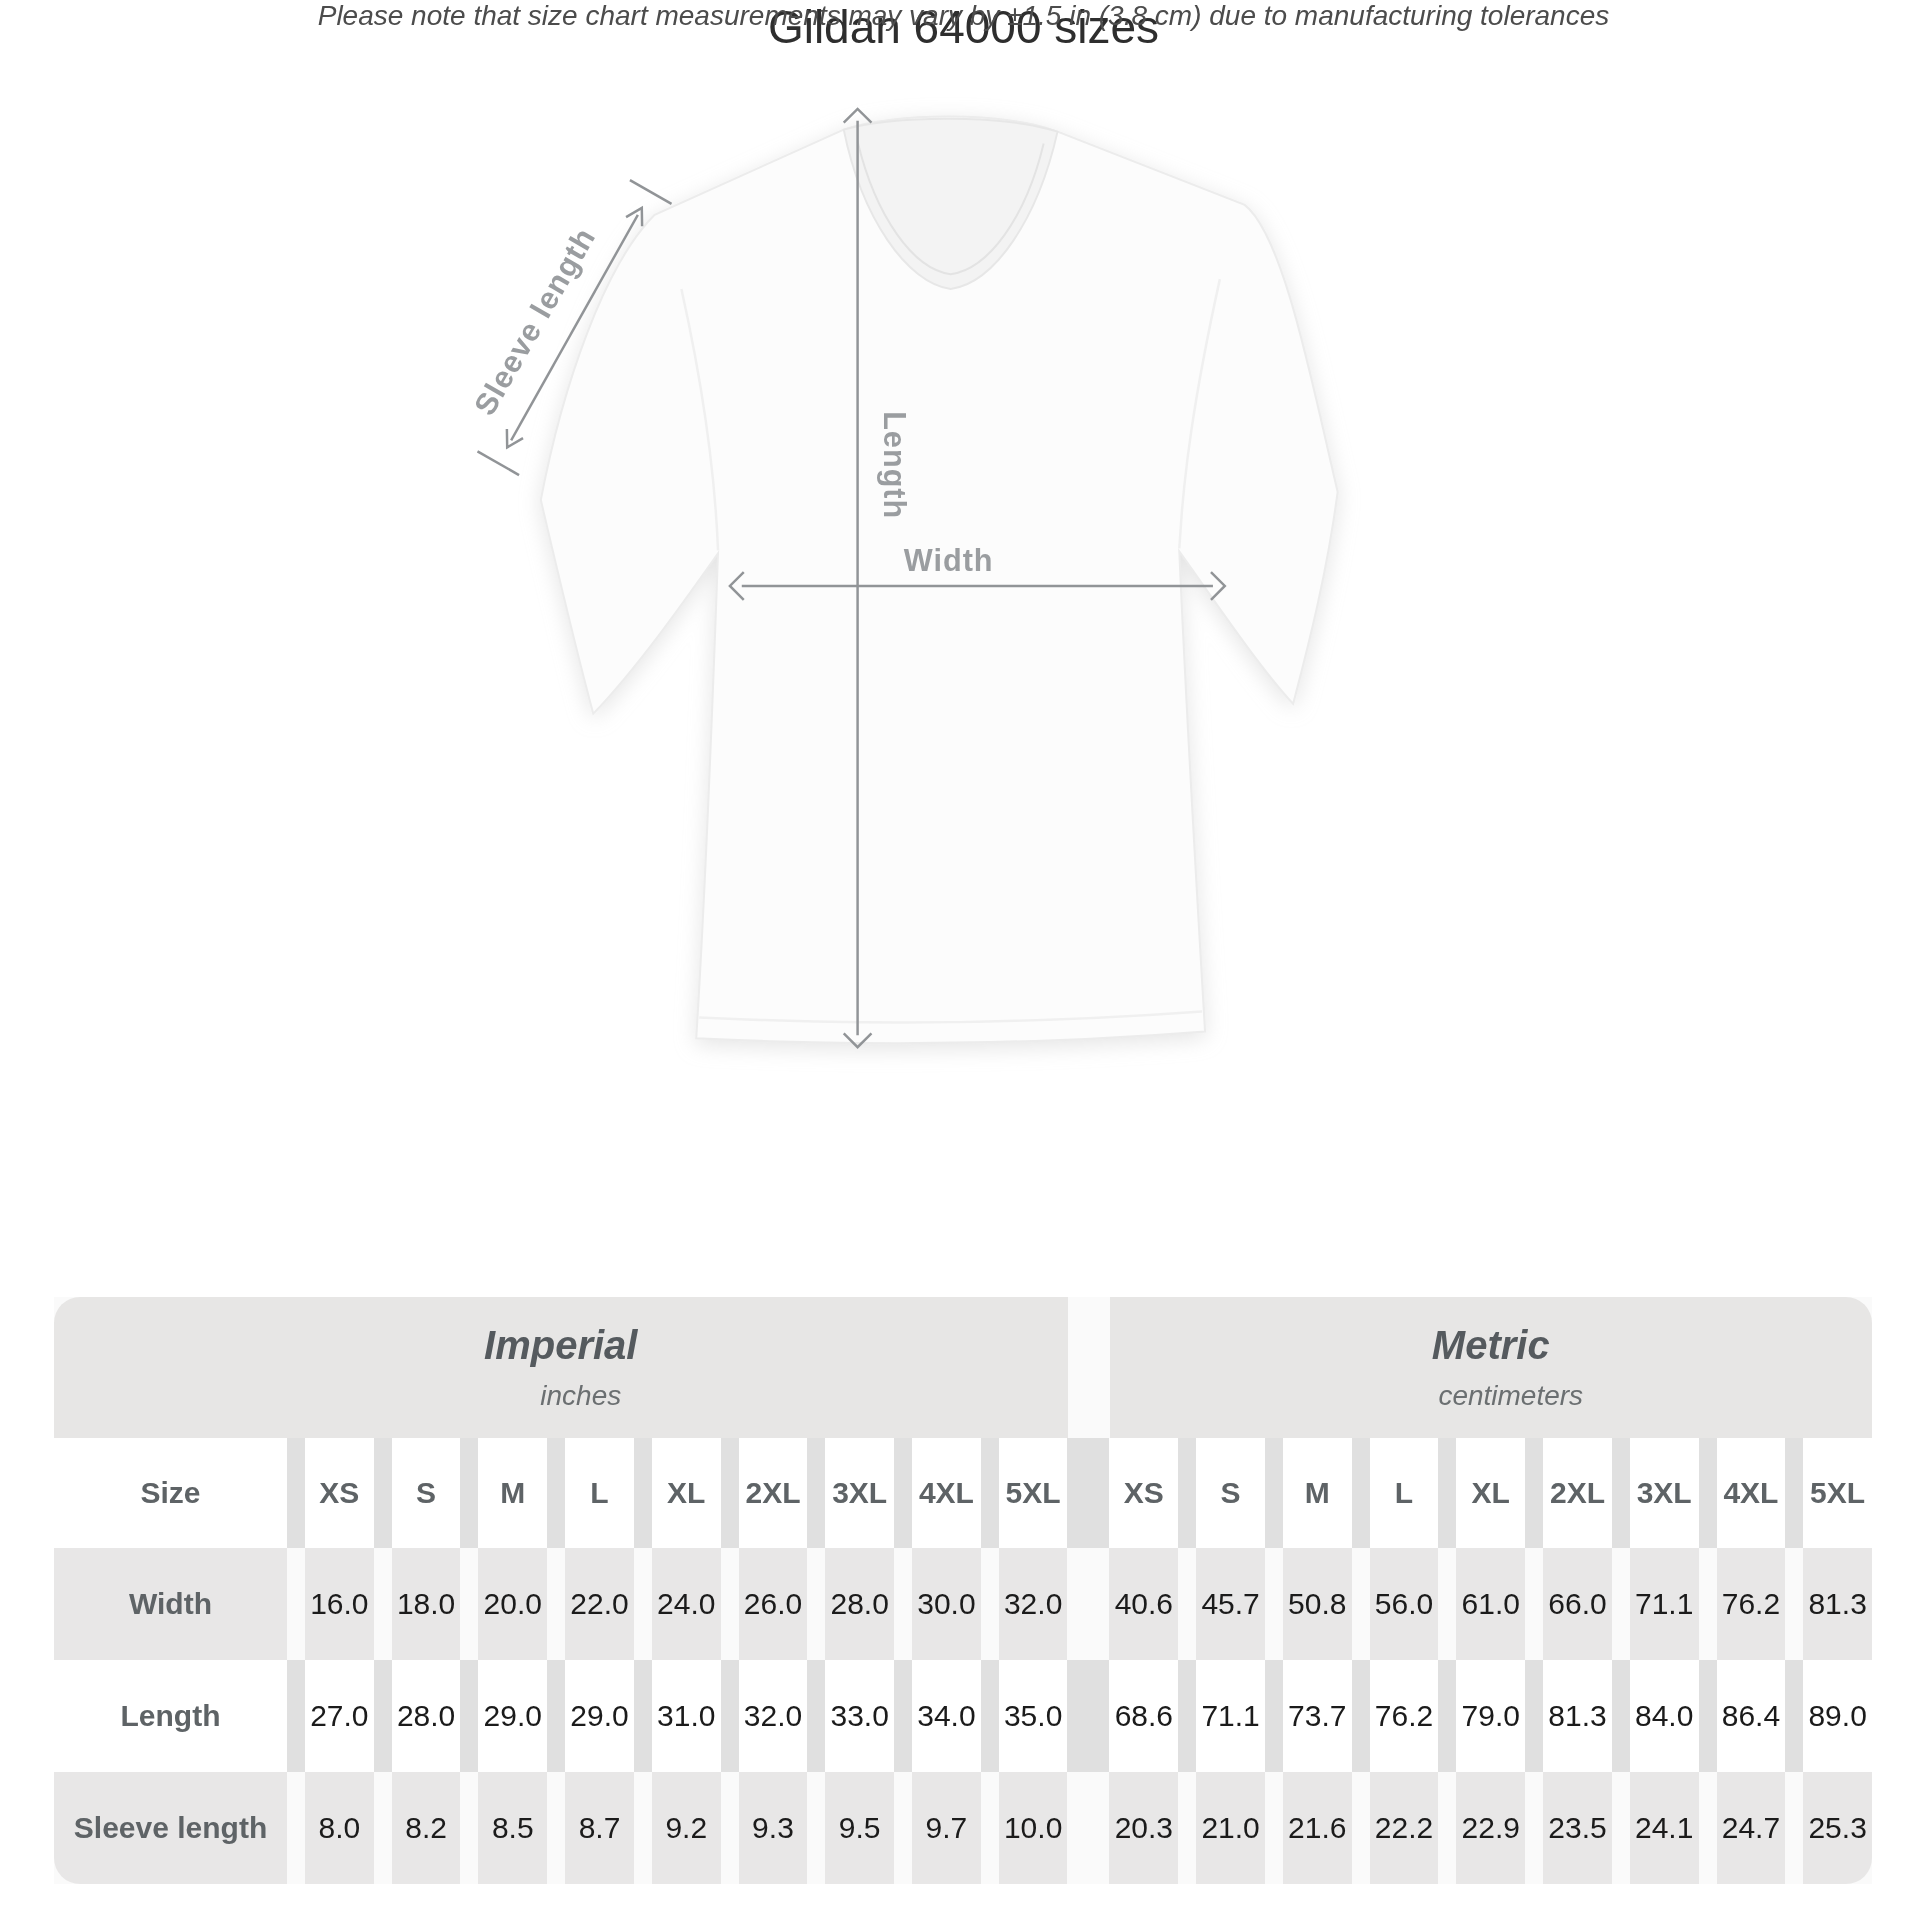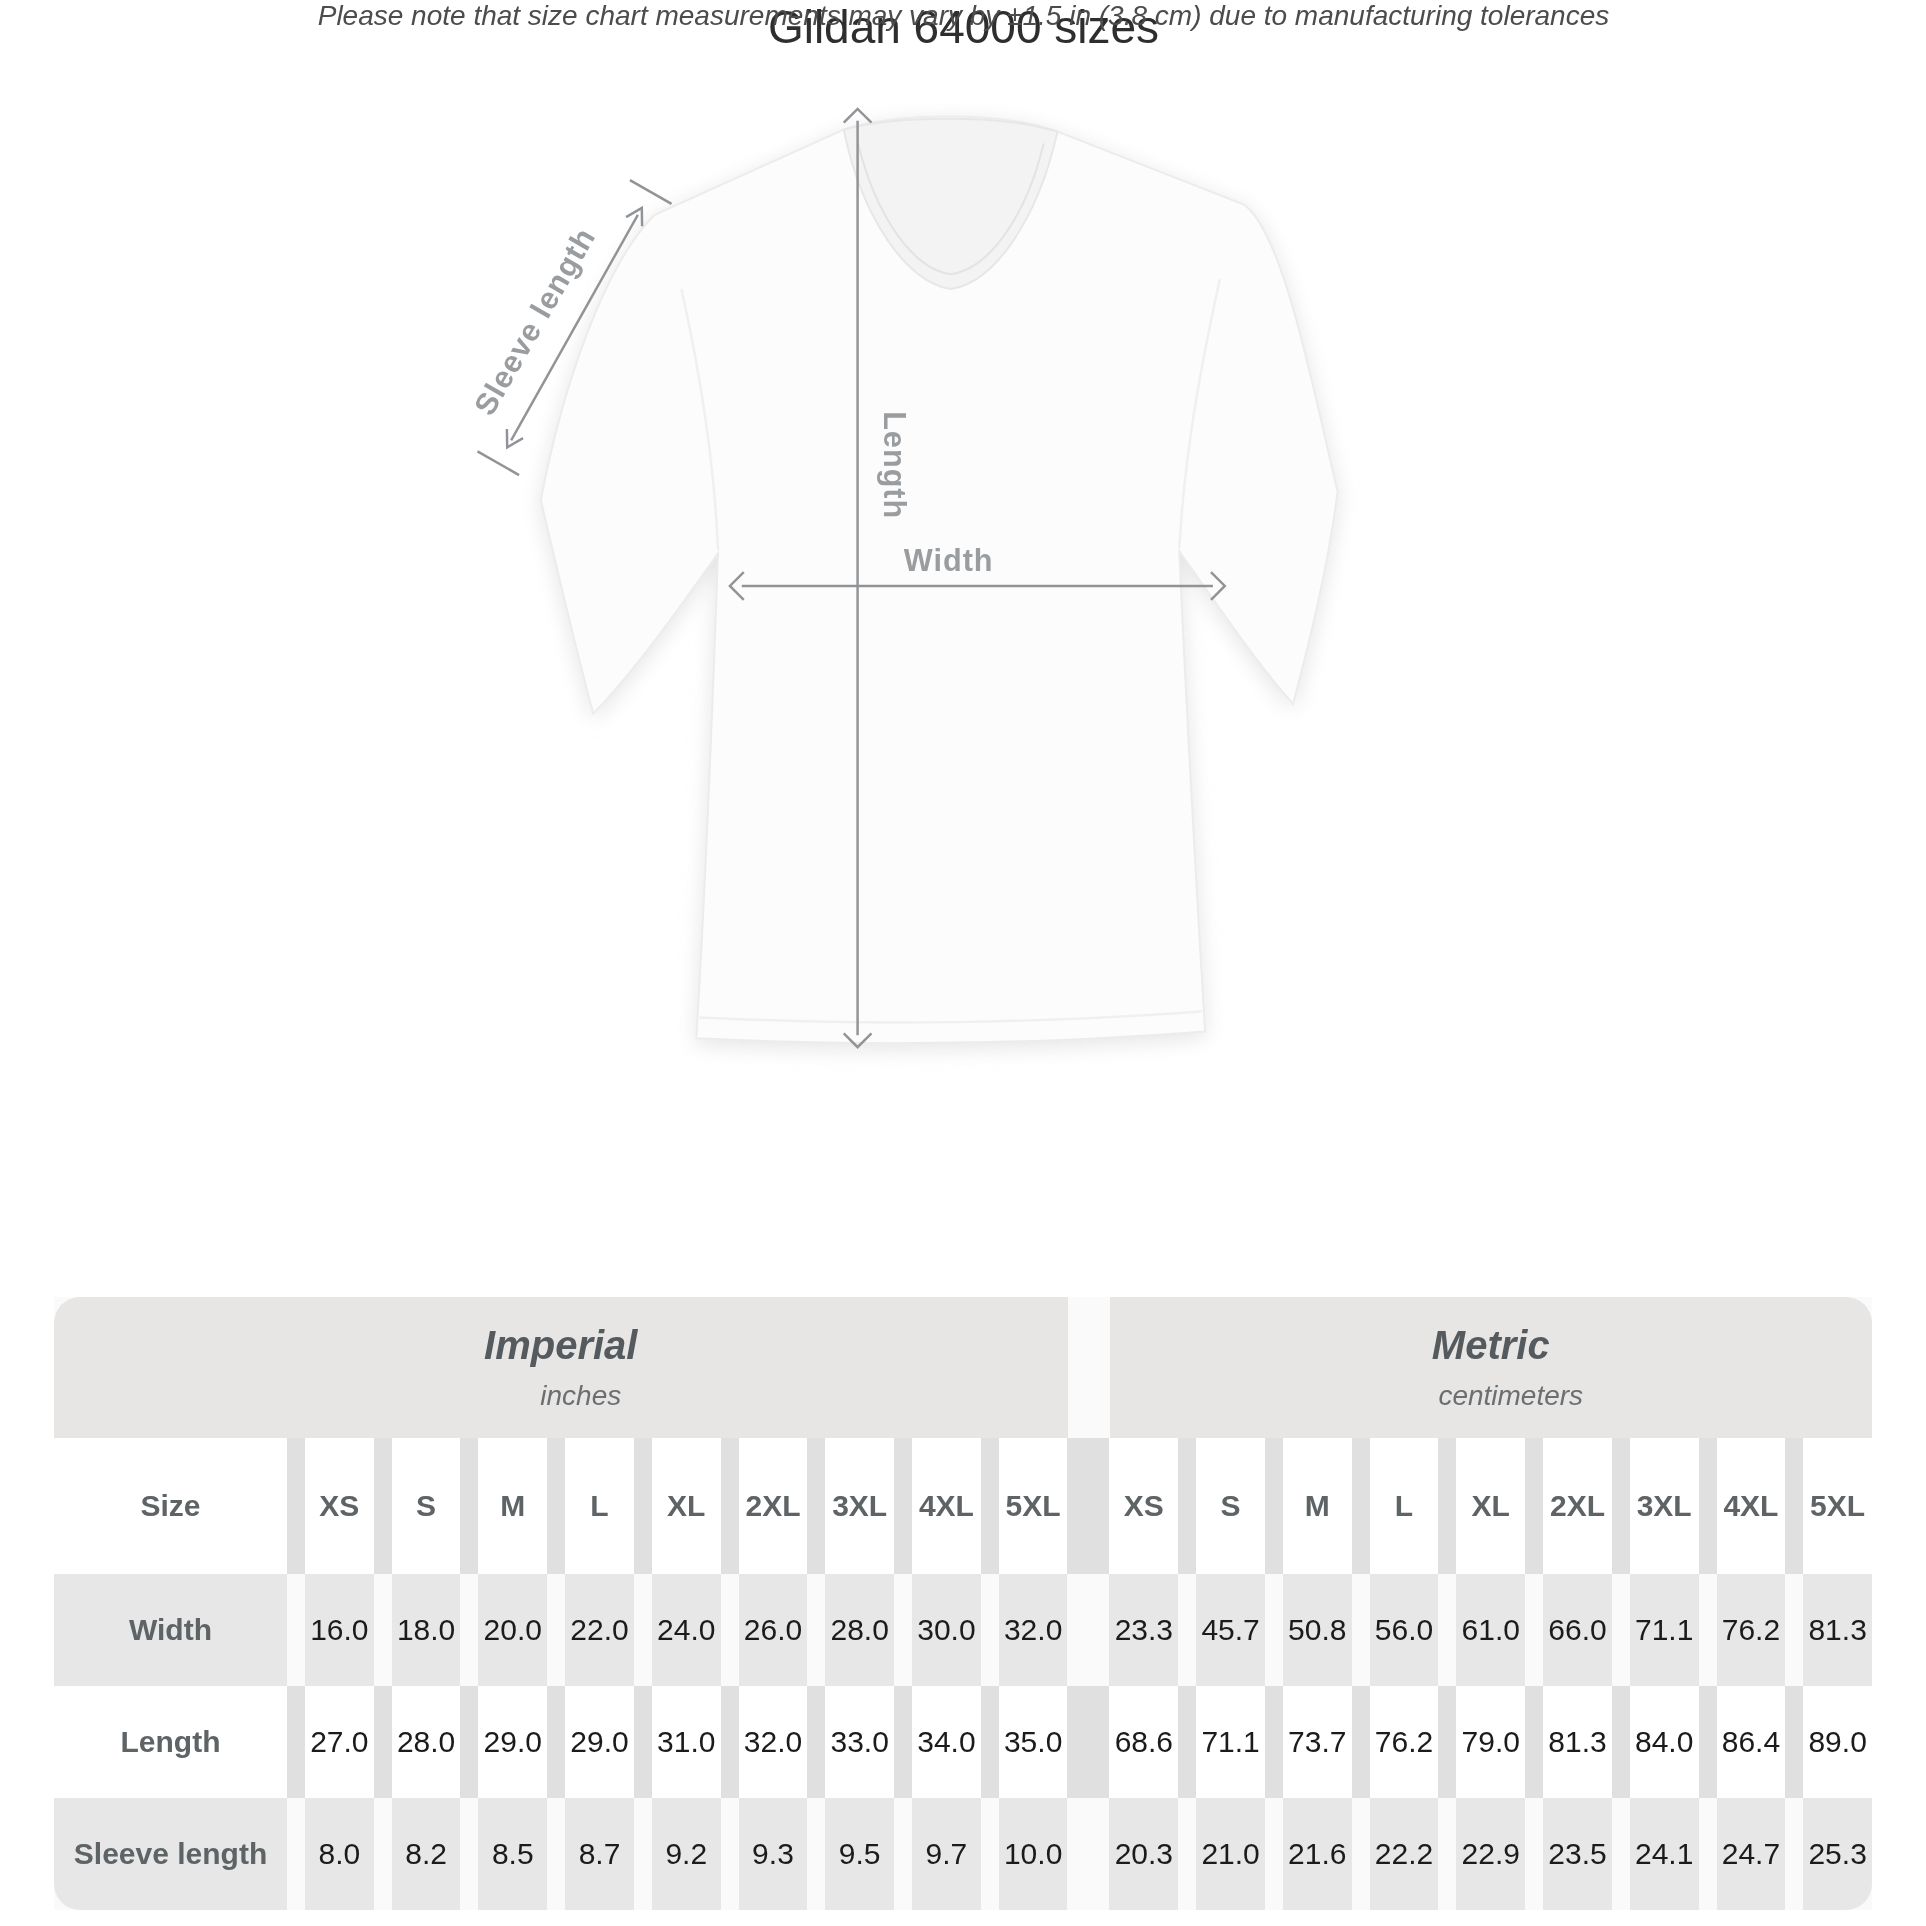--- a/index.html
+++ b/index.html
@@ -26,21 +26,21 @@
   .trow .cell { display:flex; align-items:center; justify-content:center; }
   .band { height:141px; background:#fafafa; }
   .band-cell {
     background:#e7e6e5; display:flex; flex-direction:column;
     align-items:center; justify-content:center;
   }
   .band-cell.left  { grid-column:1 / 11; border-top-left-radius:26px; }
   .band-cell.right { grid-column:12 / 21; border-top-right-radius:26px; }
   .g-label { font-size:40px; font-weight:bold; font-style:italic; color:#555a5e; }
   .g-sub   { font-size:28px; font-style:italic; color:#6b6f71; margin-top:12px;margin-left:40px; }
-  .row-sizes { height:136px; }
+  .row-sizes { height:110px; }
   .trow.white { background:#e0e0e0; }
   .trow.white .cell { background:#ffffff; }
   .trow.gray { background:#fafafa; }
   .trow.gray .cell { background:#e8e7e7; }
   .trow .spacer { background:transparent; }
   .hrow { height:112px; }
   .hdr { font-size:30px; font-weight:bold; color:#5e6366; }
   .val { font-size:30px; color:#1b1b1b; }
   .trow.last .cell.rlabel { border-bottom-left-radius:26px; }
   .trow.last .cell.lastcell { border-bottom-right-radius:26px; }
@@ -151,21 +151,21 @@
       <div class="cell val">16.0</div>
       <div class="cell val">18.0</div>
       <div class="cell val">20.0</div>
       <div class="cell val">22.0</div>
       <div class="cell val">24.0</div>
       <div class="cell val">26.0</div>
       <div class="cell val">28.0</div>
       <div class="cell val">30.0</div>
       <div class="cell val">32.0</div>
       <div class="spacer"></div>
-      <div class="cell val">23.3</div>
+      <div class="cell val">40.6</div>
       <div class="cell val">45.7</div>
       <div class="cell val">50.8</div>
       <div class="cell val">56.0</div>
       <div class="cell val">61.0</div>
       <div class="cell val">66.0</div>
       <div class="cell val">71.1</div>
       <div class="cell val">76.2</div>
       <div class="cell val">81.3</div>
     </div>
 

